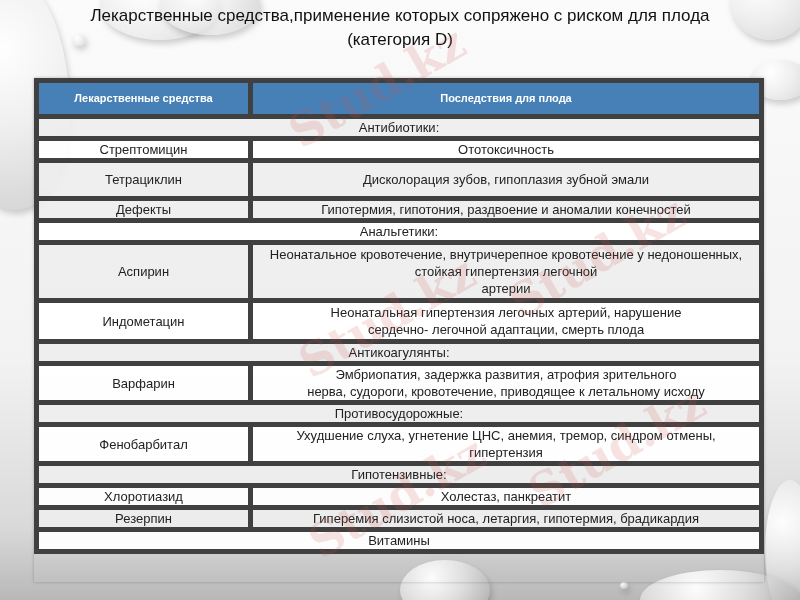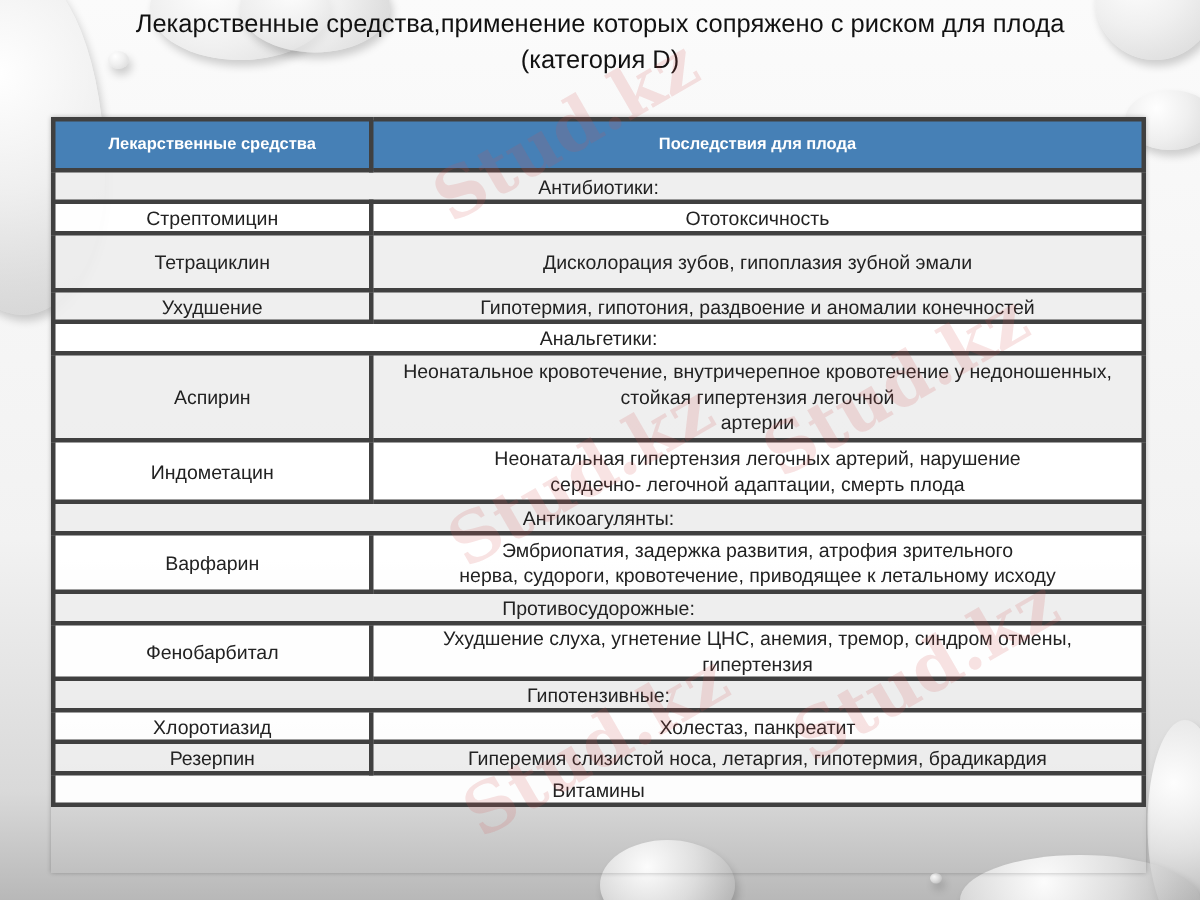--- a/index.html
+++ b/index.html
@@ -25,21 +25,21 @@
   }
   .table-wrap {
     position: absolute; left: 34px; top: 78px; width: 730px; height: 504px;
     box-shadow: 0 0 3px rgba(0,0,0,0.25);
   }
   table {
     border-collapse: collapse; width: 730px; table-layout: fixed;
     font-family: "Liberation Sans", sans-serif; font-size: 13px; color: #222;
   }
   td, th {
-    border: 3px solid #404040; text-align: center; padding: 0 4px;
+    border: 5px solid #404040; text-align: center; padding: 0 4px;
     line-height: 17px; vertical-align: middle;
   }
   th {
     background: #4680b6; color: #fff; font-size: 11px; font-weight: bold; height: 31px; line-height: 13px;
   }
   tr.gray td { background: rgba(238,238,238,0.92); }
   tr.white td { background: rgba(255,255,255,0.94); }
   .col1 { width: 201px; }
 </style>
 </head>
@@ -75,21 +75,21 @@
         </tr>
       <tr class="white" style="height:21px">
         <td>Стрептомицин</td>
         <td>Ототоксичность</td>
       </tr>
       <tr class="gray" style="height:38px">
         <td>Тетрациклин</td>
         <td>Дисколорация зубов, гипоплазия зубной эмали</td>
       </tr>
       <tr class="gray" style="height:21px">
-        <td>Ухудшение</td>
+        <td>Дефекты</td>
         <td>Гипотермия, гипотония, раздвоение и аномалии конечностей</td>
       </tr>
       <tr class="white" style="height:21px">
           <td colspan="2">Анальгетики:</td>
         </tr>
       <tr class="gray" style="height:58px">
         <td>Аспирин</td>
         <td>
           <div>Неонатальное кровотечение, внутричерепное кровотечение у недоношенных,</div>
           <div>стойкая гипертензия легочной</div>

